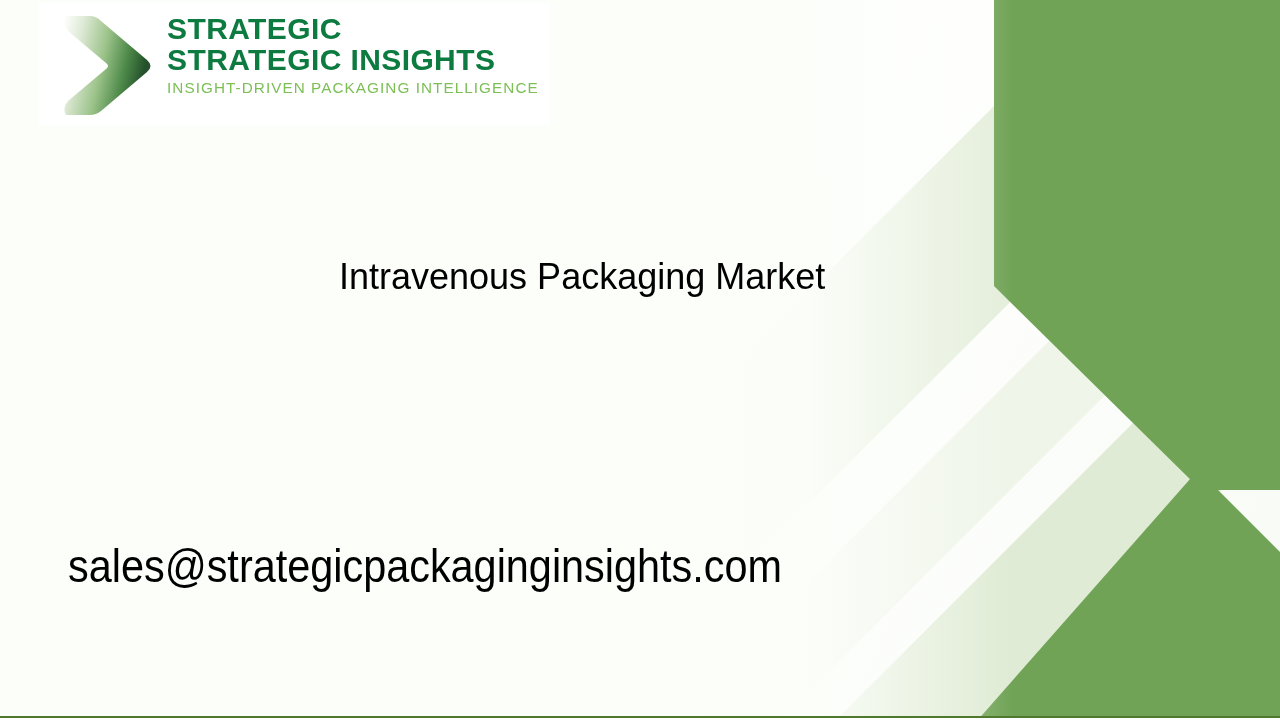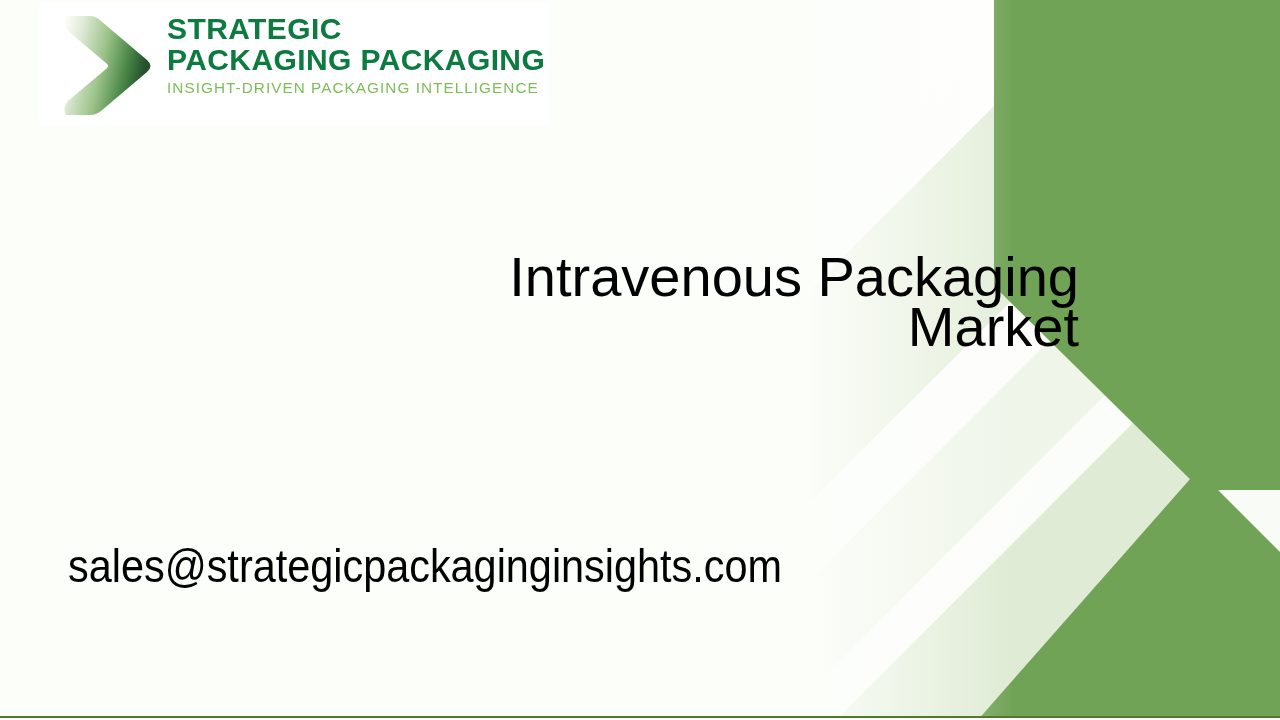--- a/index.html
+++ b/index.html
@@ -184,24 +184,24 @@
     letter-spacing: 1.05px;
     white-space: nowrap;
   }
 
   
   .slide-title {
     position: absolute;
     left: 339px;
     top: 252px;
     width: 740px;
-    text-align: right;
+    text-align: left;
     color: #000000;
     font-family: "Liberation Sans", sans-serif;
-    font-size: 56px;
+    font-size: 36px;
     line-height: 50px;
     font-weight: normal;
     margin: 0;
   }
   .contact-email {
     position: absolute;
     left: 68px;
     top: 538px;
     color: #000000;
     font-family: "Liberation Sans", sans-serif;
@@ -249,21 +249,21 @@
             <stop offset="100%" stop-color="#24512b"></stop>
           </linearGradient>
         </defs>
         <path d="M10 4 Q6 12 12 19 L50 51 Q54 54 50 57 L12 89 Q6 96 10 103
                  L34 103 Q40 103 45 99 L91 60 Q98 54 91 48 L45 9 Q40 4 34 4 Z" fill="url(#chevGrad)"></path>
       </svg>
     </div>
 
     <div class="logo-text">
       <div class="logo-line">STRATEGIC</div>
-      <div class="logo-line">PACKAGING PACKAGING</div>
+      <div class="logo-line">STRATEGIC INSIGHTS</div>
       <div class="logo-tagline">INSIGHT-DRIVEN PACKAGING INTELLIGENCE</div>
     </div>
 
   </div>
 
   <h1 class="slide-title">Intravenous Packaging Market</h1>
 
   <div class="contact-email">sales@strategicpackaginginsights.com</div>
 
 </div>

